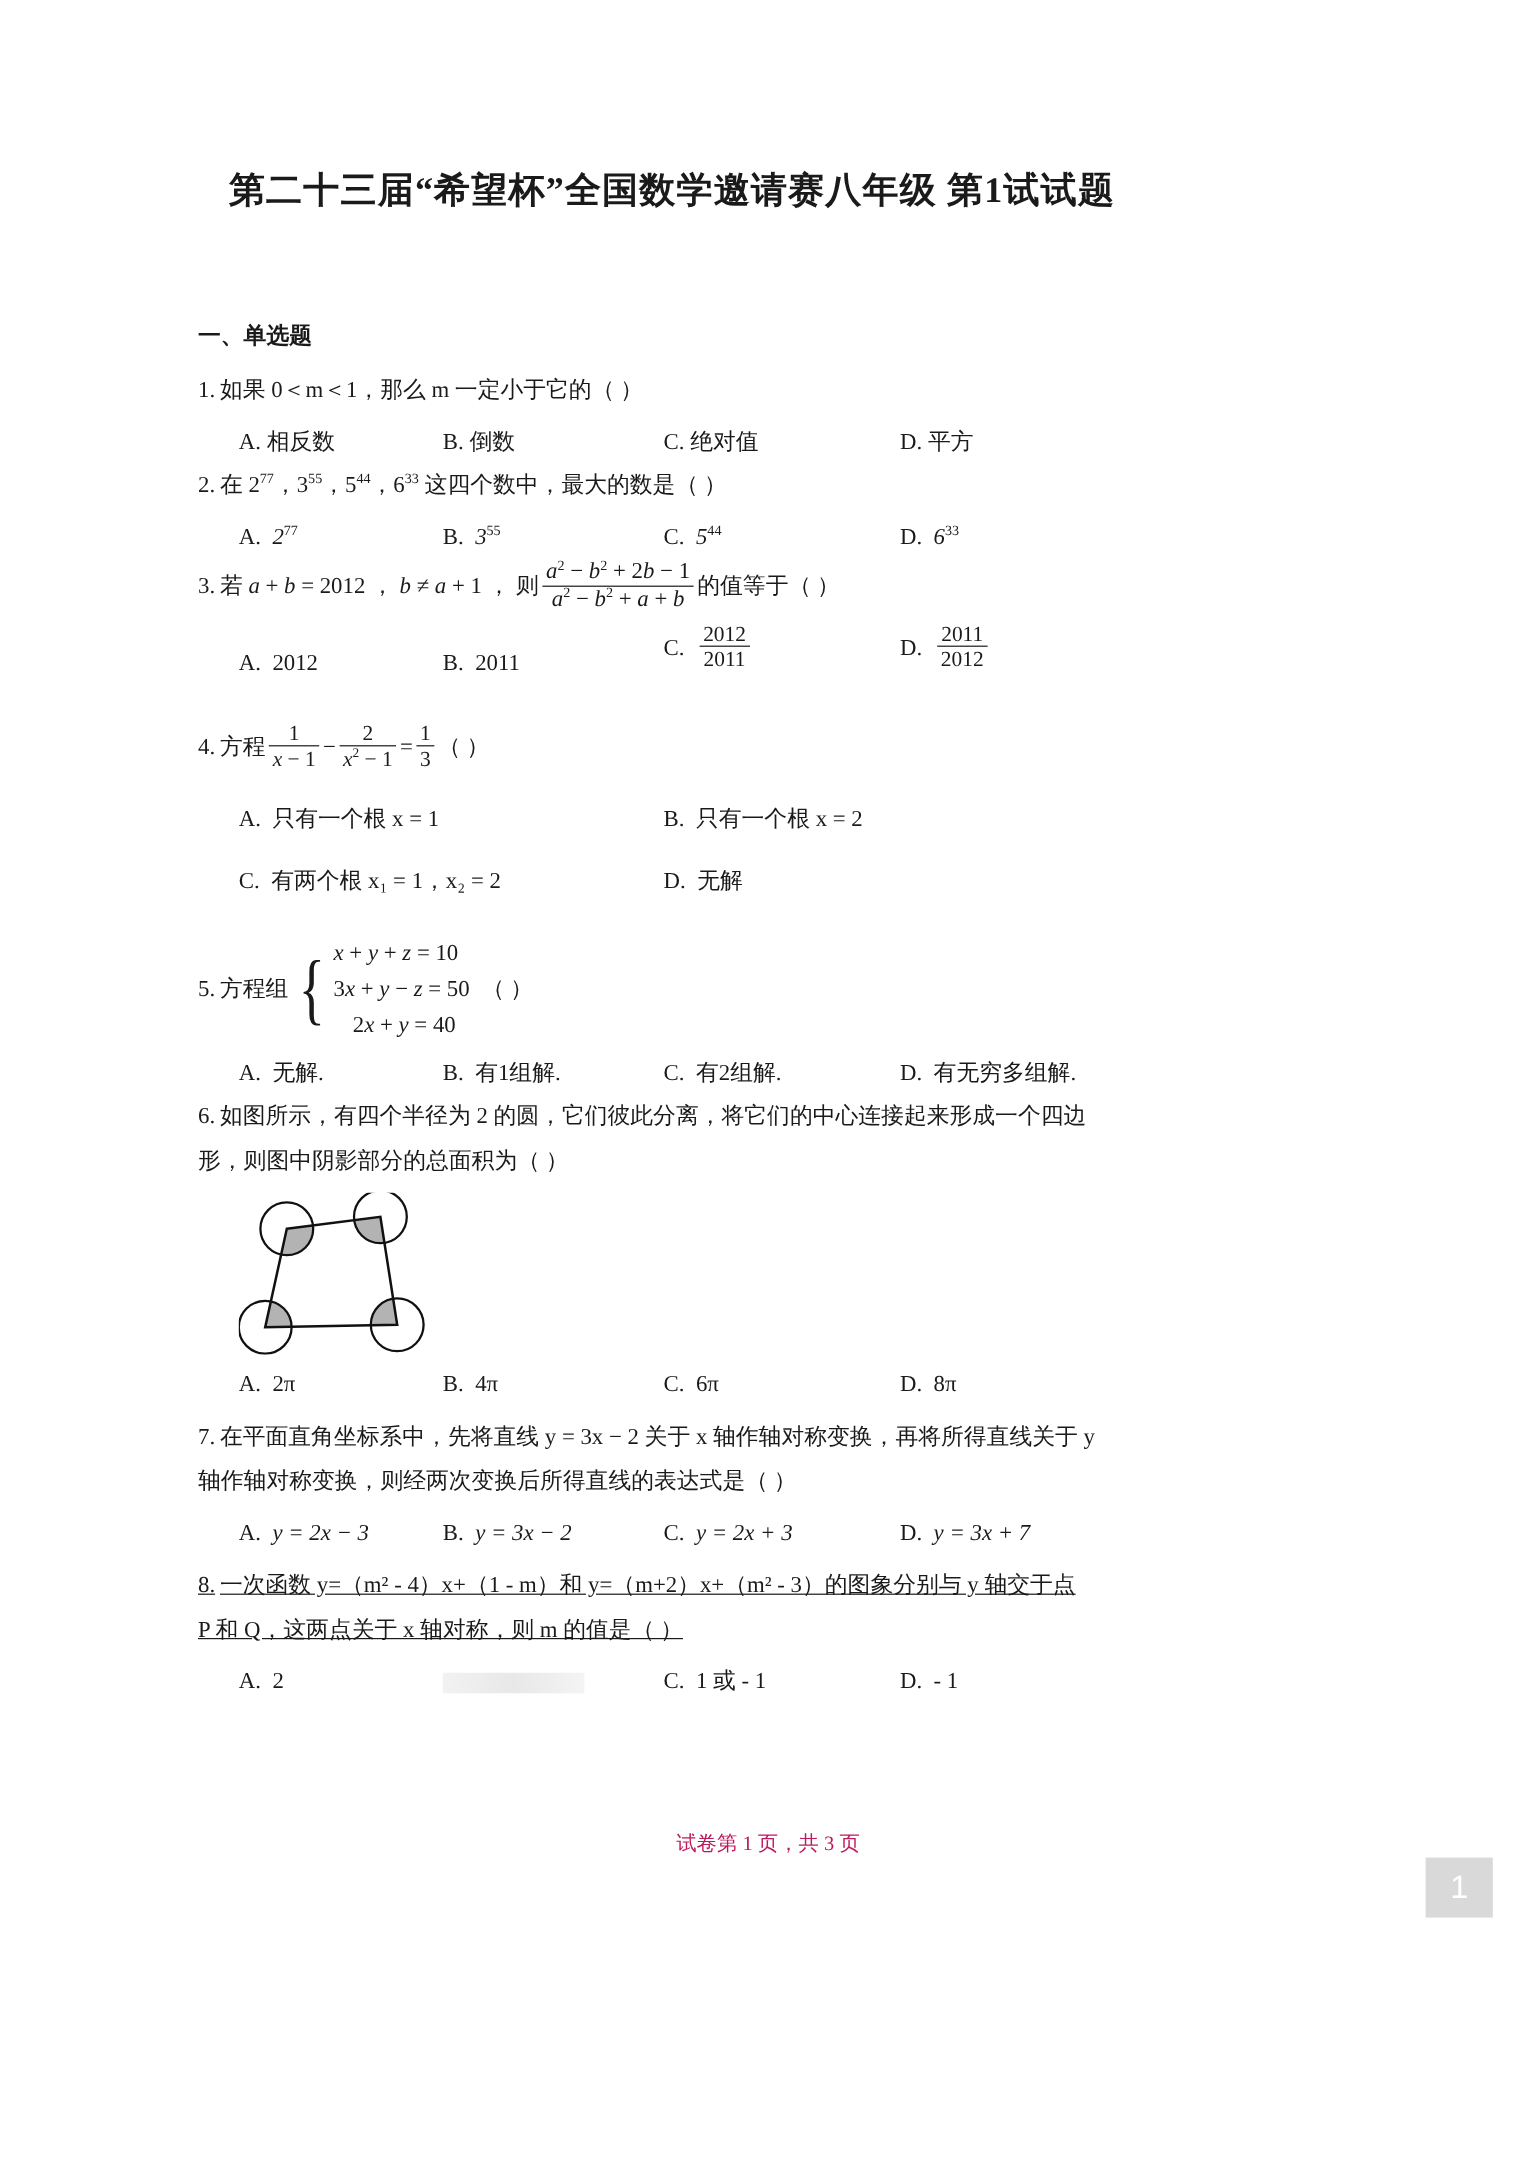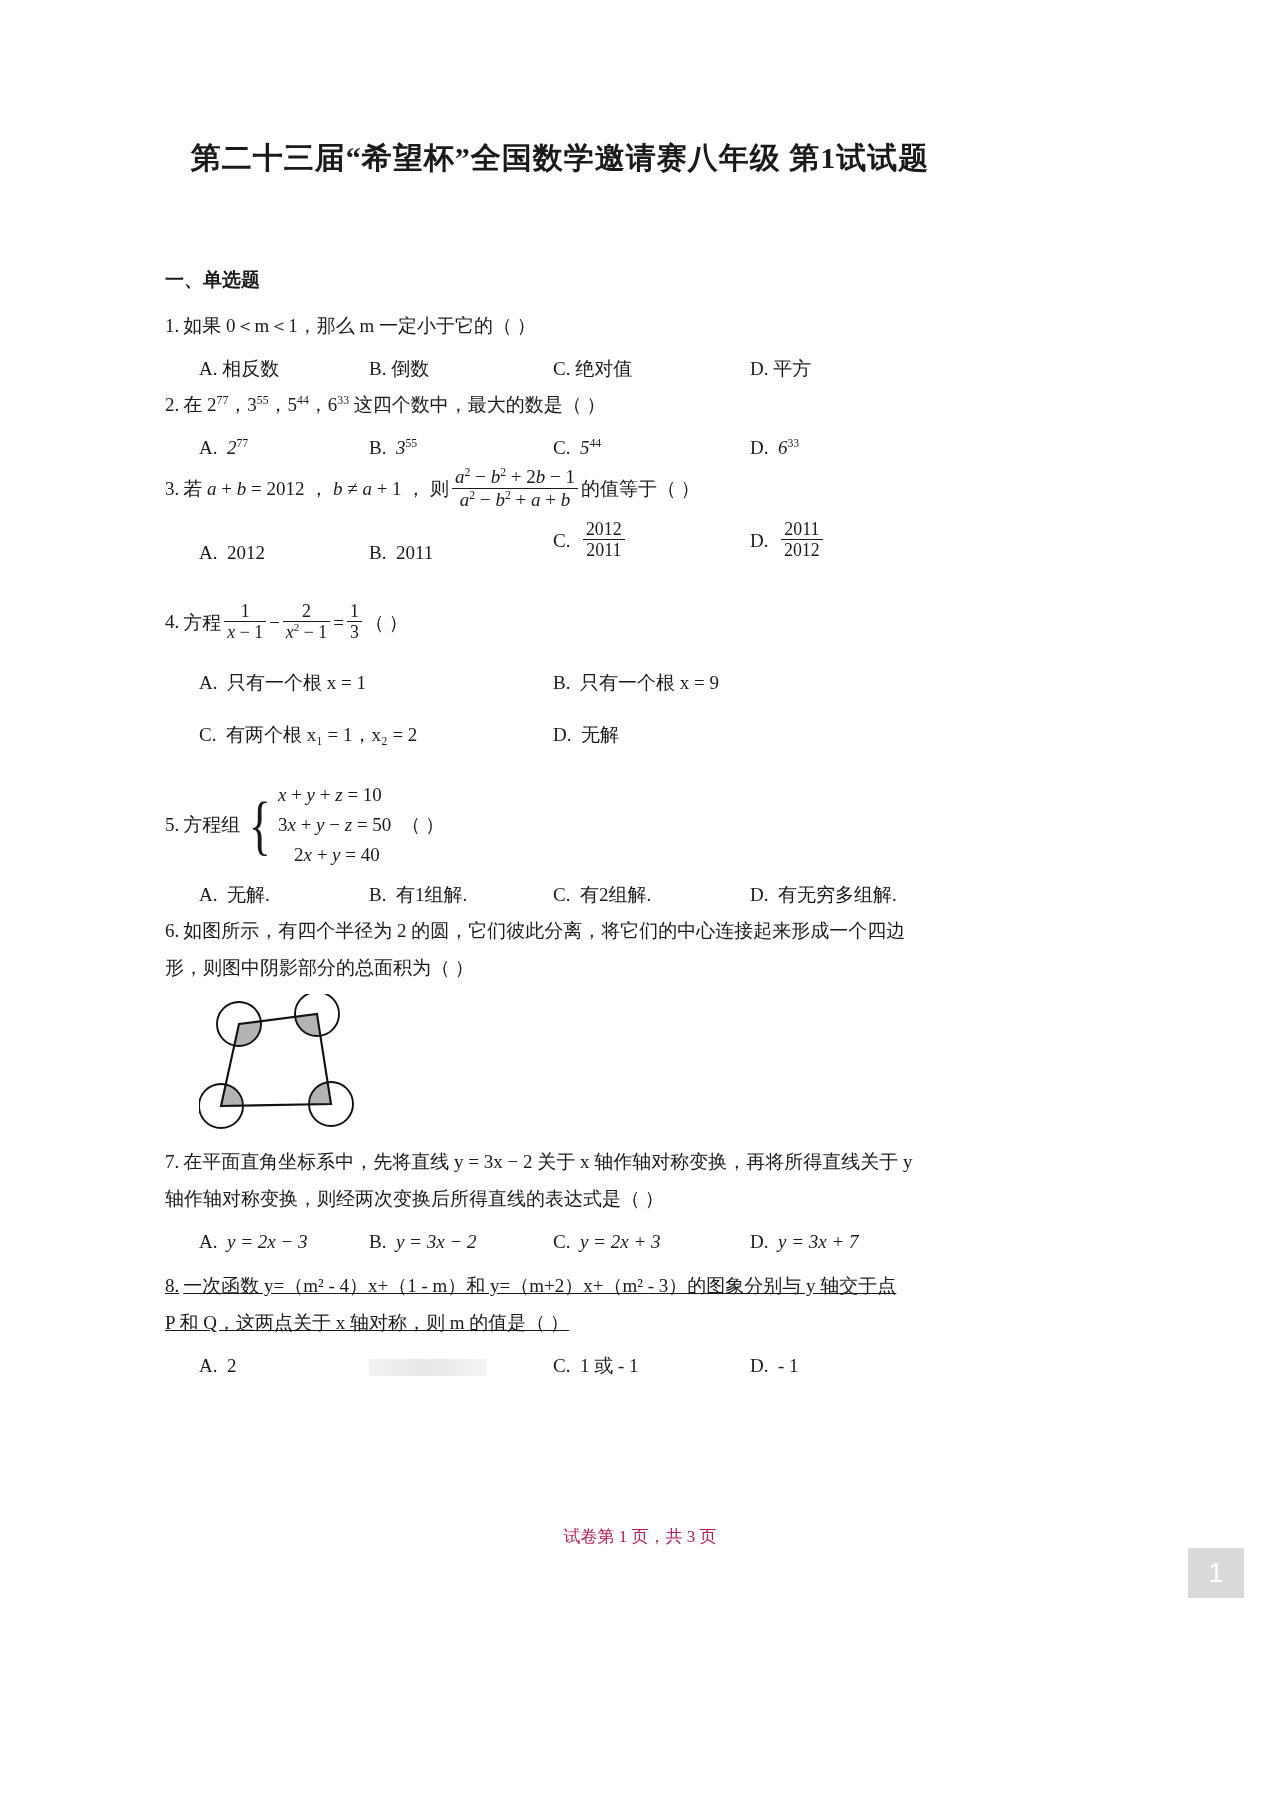--- a/index.html
+++ b/index.html
@@ -186,21 +186,21 @@
         <span class="opt c3" style="top:-12px;"><span>D.</span>&nbsp;&nbsp;<span class="frac"><span class="num">2011</span><span class="den">2012</span></span></span>
       </span>
     </div>
 
     <div class="q" style="margin-top:18px;">
       <span class="q-stem">
         <span class="q-num">4.</span><span>方程</span><span class="frac"><span class="num">1</span><span class="den"><em class="v">x</em> − 1</span></span>−<span class="frac"><span class="num">2</span><span class="den"><em class="v">x</em><sup>2</sup> − 1</span></span>=<span class="frac"><span class="num">1</span><span class="den">3</span></span><span>（    ）</span>
       </span>
       <span class="opts" style="margin-top:22px;">
         <span class="opt h0"><span>A.</span>&nbsp;&nbsp;<span>只有一个根 x = 1</span></span>
-        <span class="opt h1"><span>B.</span>&nbsp;&nbsp;<span>只有一个根 x = 9</span></span>
+        <span class="opt h1"><span>B.</span>&nbsp;&nbsp;<span>只有一个根 x = 2</span></span>
       </span>
       <span class="opts" style="margin-top:22px;">
         <span class="opt h0"><span>C.</span>&nbsp;&nbsp;<span>有两个根 x₁ = 1，x₂ = 2</span></span>
         <span class="opt h1"><span>D.</span>&nbsp;&nbsp;<span>无解</span></span>
       </span>
     </div>
 
     <div class="q" style="margin-top:34px;">
       <div class="q5line">
         <span class="q-num">5.</span>
@@ -253,20 +253,26 @@
 
           <polygon points="40,30 118,20 132,110 22,112" fill="none" stroke="#111111" stroke-width="2.1"></polygon>
 
           <circle cx="40" cy="30" r="22" fill="none" stroke="#111111" stroke-width="1.9"></circle>
           <circle cx="118" cy="20" r="22" fill="none" stroke="#111111" stroke-width="1.9"></circle>
           <circle cx="22" cy="112" r="22" fill="none" stroke="#111111" stroke-width="1.9"></circle>
           <circle cx="132" cy="110" r="22" fill="none" stroke="#111111" stroke-width="1.9"></circle>
         </svg>
       </div>
 
+      <span class="opts">
+        <span class="opt c0"><span>A.</span>&nbsp;&nbsp;<span>2π</span></span>
+        <span class="opt c1"><span>B.</span>&nbsp;&nbsp;<span>4π</span></span>
+        <span class="opt c2"><span>C.</span>&nbsp;&nbsp;<span>6π</span></span>
+        <span class="opt c3"><span>D.</span>&nbsp;&nbsp;<span>8π</span></span>
+      </span>
     </div>
 
     <div class="q" style="margin-top:14px;">
       <span class="q-stem"><span class="q-num">7.</span><span>在平面直角坐标系中，先将直线 y = 3x − 2 关于 x 轴作轴对称变换，再将所得直线关于 y</span></span>
       <span class="q-stem" style="display:block;"><span>轴作轴对称变换，则经两次变换后所得直线的表达式是（    ）</span></span>
       <span class="opts">
         <span class="opt c0"><span>A.</span>&nbsp;&nbsp;<em class="v"><span>y = 2x − 3</span></em></span>
         <span class="opt c1"><span>B.</span>&nbsp;&nbsp;<em class="v"><span>y = 3x − 2</span></em></span>
         <span class="opt c2"><span>C.</span>&nbsp;&nbsp;<em class="v"><span>y = 2x + 3</span></em></span>
         <span class="opt c3"><span>D.</span>&nbsp;&nbsp;<em class="v"><span>y = 3x + 7</span></em></span>

